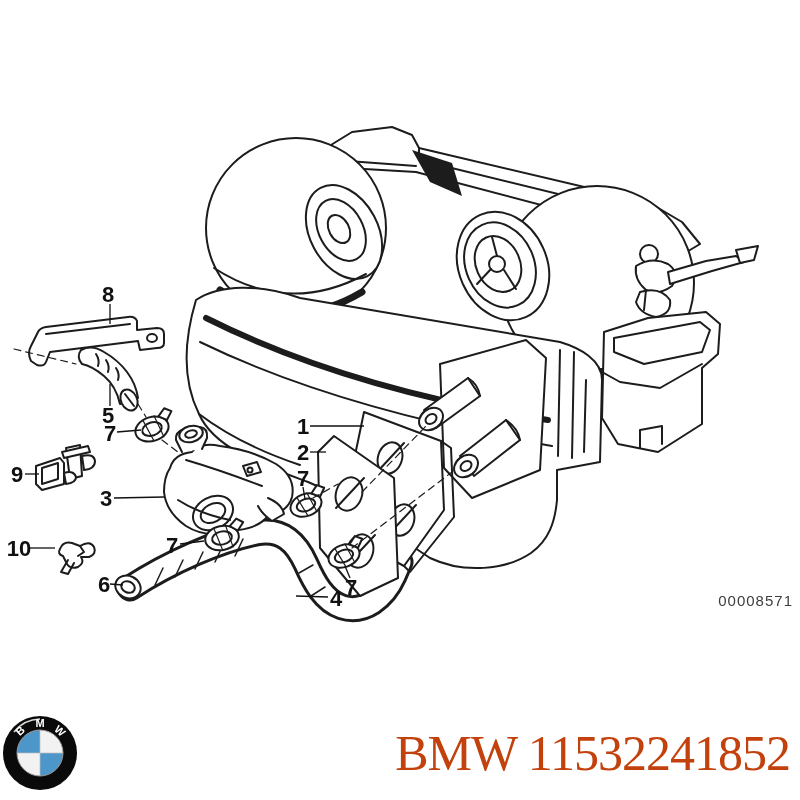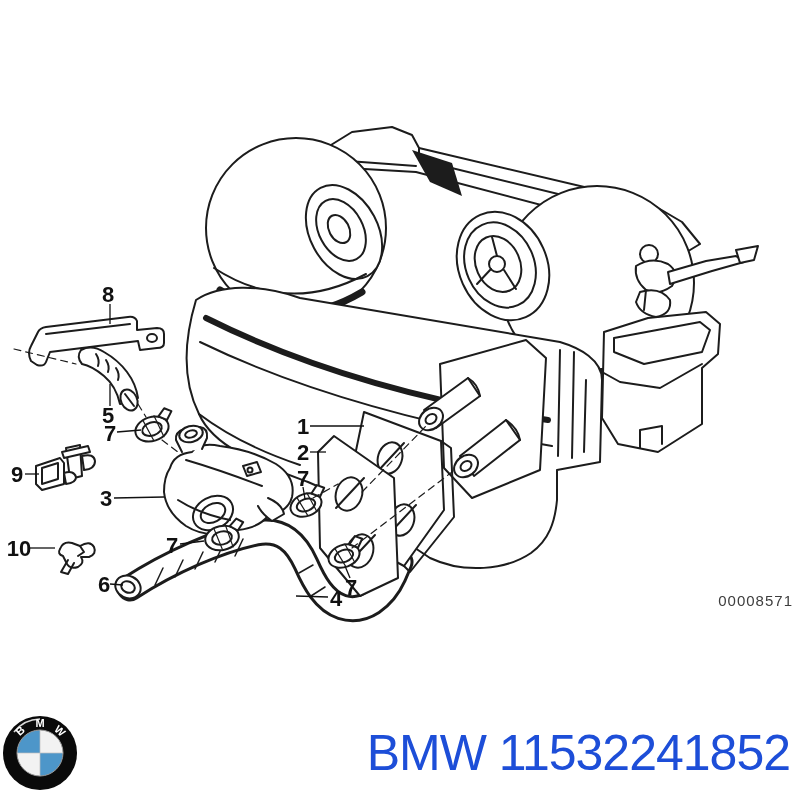--- a/index.html
+++ b/index.html
@@ -2,22 +2,22 @@
 <html><head>
 <meta charset="utf-8">
 <style>
   html,body{margin:0;padding:0;background:#ffffff;}
   body{width:800px;height:800px;overflow:hidden;font-family:"Liberation Sans",sans-serif;}
   .page{width:800px;height:800px;display:flex;flex-direction:column;background:#fff;}
   .diagram-area{position:relative;width:800px;height:713px;background:#fff;}
   .diagram-area svg{position:absolute;left:0;top:0;}
   .footer{height:87px;display:flex;align-items:center;justify-content:space-between;
           padding:0 10px 4px 2px;background:#fff;}
-  .footer-text{font-size:50px;color:#1d4ed8;font-weight:400;letter-spacing:-1px;
-               font-family:Liberation Sans, sans-serif;white-space:nowrap;}
+  .footer-text{font-size:50px;color:#c2410c;font-weight:400;letter-spacing:-1px;
+               font-family:Liberation Serif, serif;white-space:nowrap;}
   .callout{font-family:"Liberation Sans",sans-serif;font-weight:bold;font-size:22px;fill:#111;}
   .stamp{font-family:"Liberation Sans",sans-serif;font-size:15px;fill:#3d3d3d;letter-spacing:1px;}
 </style>
 </head>
 <body>
 
 <div class="page">
 
   <div class="diagram-area">
     <svg width="800" height="713" viewBox="0 0 800 713">

